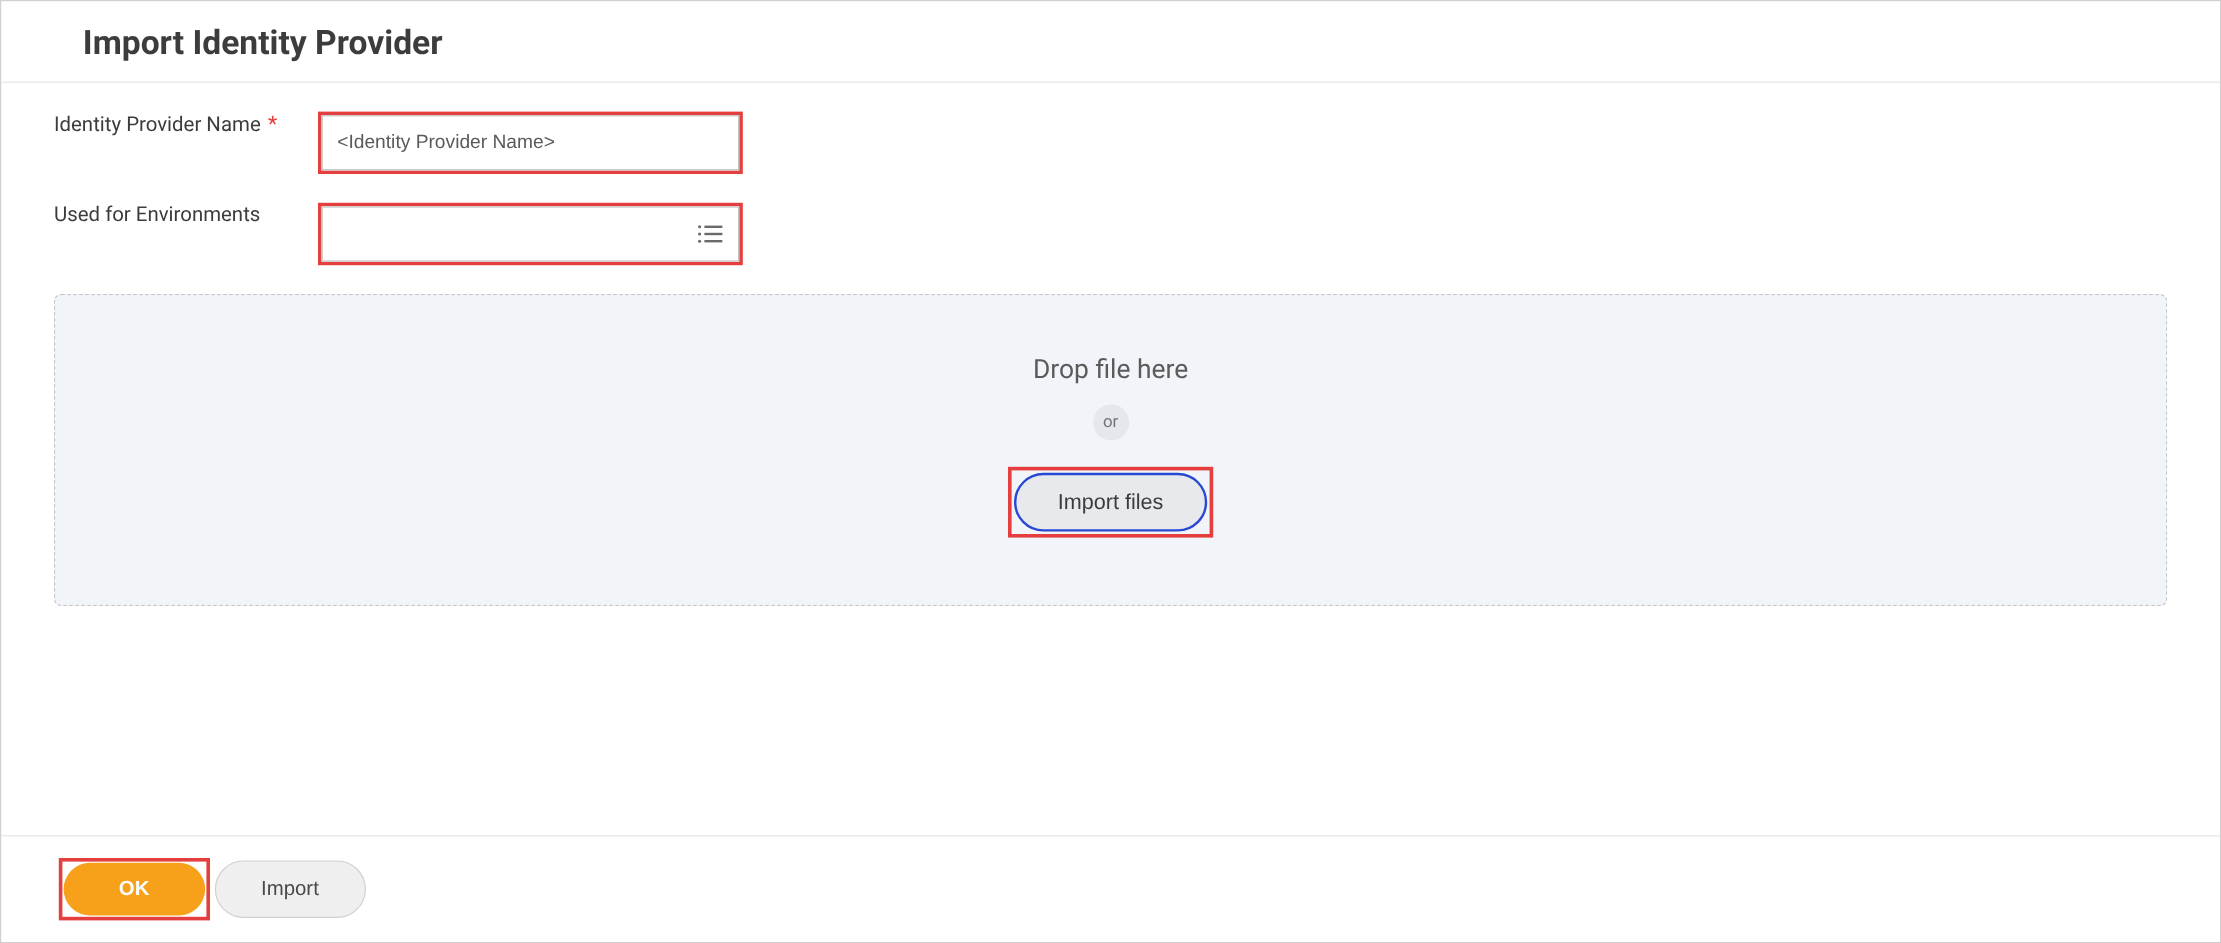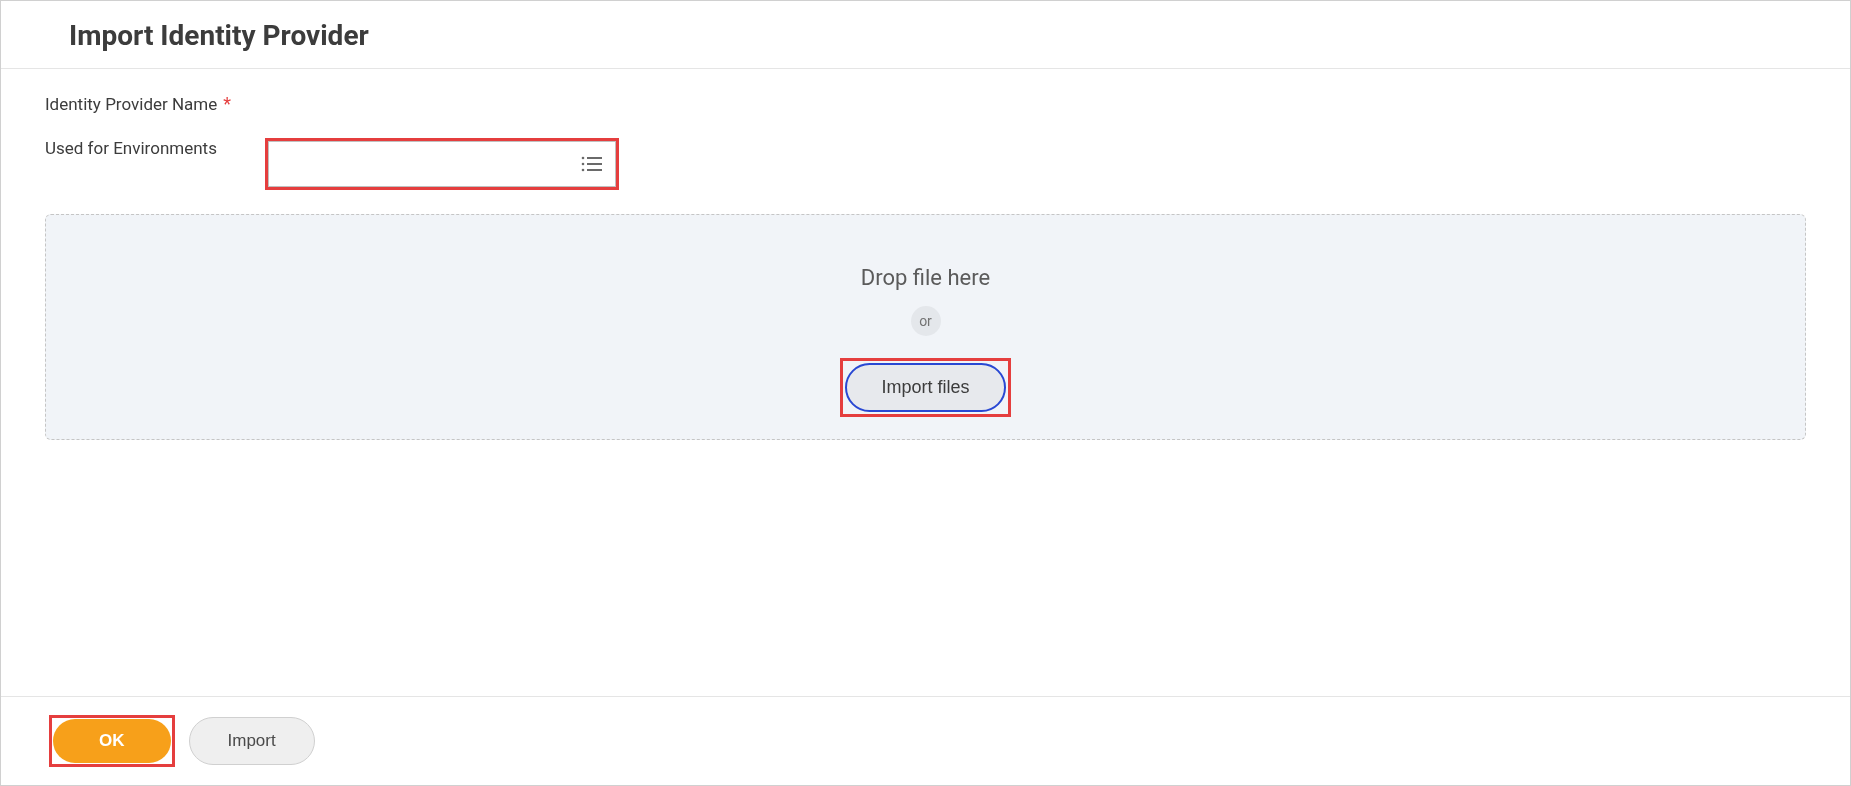--- a/index.html
+++ b/index.html
@@ -93,21 +93,21 @@
       font-weight: 400;
     }
     .dropzone {
       border: 1px dashed #c5c5c5;
       border-radius: 6px;
       background: #f1f4f8;
       display: flex;
       flex-direction: column;
       align-items: center;
       justify-content: center;
-      padding: 50px 0 22px 0;
+      padding: 50px 0 56px 0;
       width: 100%;
     }
     .drop-text {
       font-size: 22px;
       color: #5b5b5b;
       margin-bottom: 16px;
     }
     .or-badge {
       width: 30px;
       height: 30px;
@@ -136,21 +136,21 @@
     }
     .footer {
       position: absolute;
       bottom: 0;
       left: 0;
       right: 0;
       border-top: 1px solid #e5e5e5;
       padding: 18px 44px 18px 48px;
       display: flex;
       align-items: center;
-      gap: 14px;
+      gap: 4px;
     }
     .ok-wrap {
       border: 3px solid #e53e3e;
       display: inline-block;
       padding: 1px;
     }
     .ok-btn {
       background: #f7a01a;
       color: #ffffff;
       border: none;
@@ -176,20 +176,23 @@
 <div class="header">
   <h1>Import Identity Provider</h1>
 </div>
 
 <div class="content">
 
   <div class="form-row">
     <div class="form-label">
       <span>Identity Provider Name</span>
       <span class="required">*</span>
+    </div>
+    <div class="input-wrap">
+      <input type="text" value="&lt;Identity Provider Name&gt;" style="">
     </div>
   </div>
 
   <div class="form-row">
     <div class="form-label">
       <span>Used for Environments</span>
     </div>
     <div class="select-wrap">
       <div class="select-inner">
         <span class="list-icon">

